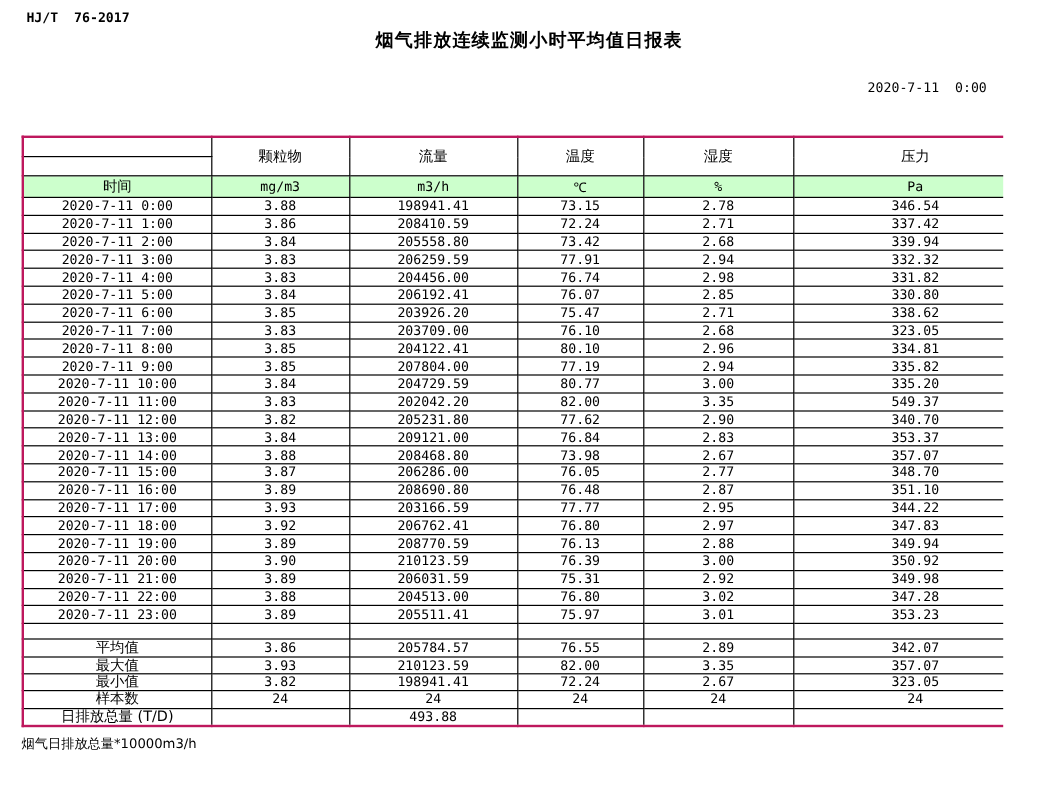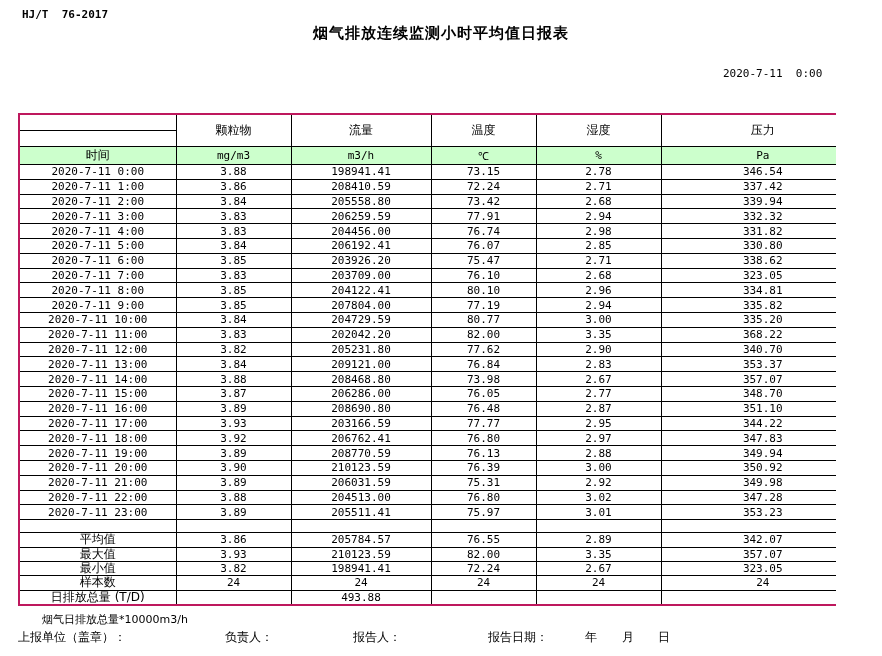--- a/index.html
+++ b/index.html
@@ -37,21 +37,21 @@
   tr.unit-row td { height:13px; font:11px "DejaVu Sans Mono", monospace; }
   tr.unit-row td.time-label { font-family:"DejaVu Sans", sans-serif; font-size:12px; }
   tr.data-row td { height:13.8px; font:11px "DejaVu Sans Mono", monospace; line-height:13px; }
   tr.spacer-row td { height:12px; }
   tr.summary-row td { height:13.4px; font:11px "DejaVu Sans Mono", monospace; line-height:13px; }
   tr.summary-row td.sum-label { font-family:"DejaVu Sans", sans-serif; font-size:12px; }
 
   .green-bg { background:#ccffcc; }
 
   .footer-note {
-    position:absolute; left:18px; top:612px; font-size:11px;margin-left:24px;
+    position:absolute; left:18px; top:612px; font-size:11px;
   }
   .footer-line { position:absolute; top:629px; left:0; width:882px; height:18px; font-size:12px; }
   .footer-line .fitem { position:absolute; white-space:pre; }
   .f-unit { left:18px; }
   .f-resp { left:225px; }
   .f-reporter { left:353px; }
   .f-date { left:488px; }
   .f-year { left:585px; }
   .f-month { left:622px; }
   .f-day { left:658px; }
@@ -186,21 +186,21 @@
           <td>80.77</td>
           <td>3.00</td>
           <td>335.20</td>
         </tr>
         <tr class="data-row">
           <td class="time-cell">2020-7-11 11:00</td>
           <td>3.83</td>
           <td>202042.20</td>
           <td>82.00</td>
           <td>3.35</td>
-          <td>368.22</td>
+          <td>549.37</td>
         </tr>
         <tr class="data-row">
           <td class="time-cell">2020-7-11 12:00</td>
           <td>3.82</td>
           <td>205231.80</td>
           <td>77.62</td>
           <td>2.90</td>
           <td>340.70</td>
         </tr>
         <tr class="data-row">
@@ -341,23 +341,14 @@
           <td>493.88</td>
           <td></td>
           <td></td>
           <td></td>
         </tr>
       </tbody>
   </table>
 
   <div class="footer-note">烟气日排放总量*10000m3/h</div>
 
-  <div class="footer-line">
-    <span class="fitem f-unit">上报单位（盖章）：</span>
-    <span class="fitem f-resp">负责人：</span>
-    <span class="fitem f-reporter">报告人：</span>
-    <span class="fitem f-date">报告日期：</span>
-    <span class="fitem f-year">年</span>
-    <span class="fitem f-month">月</span>
-    <span class="fitem f-day">日</span>
-  </div>
 
 </div>
 
 </body></html>

